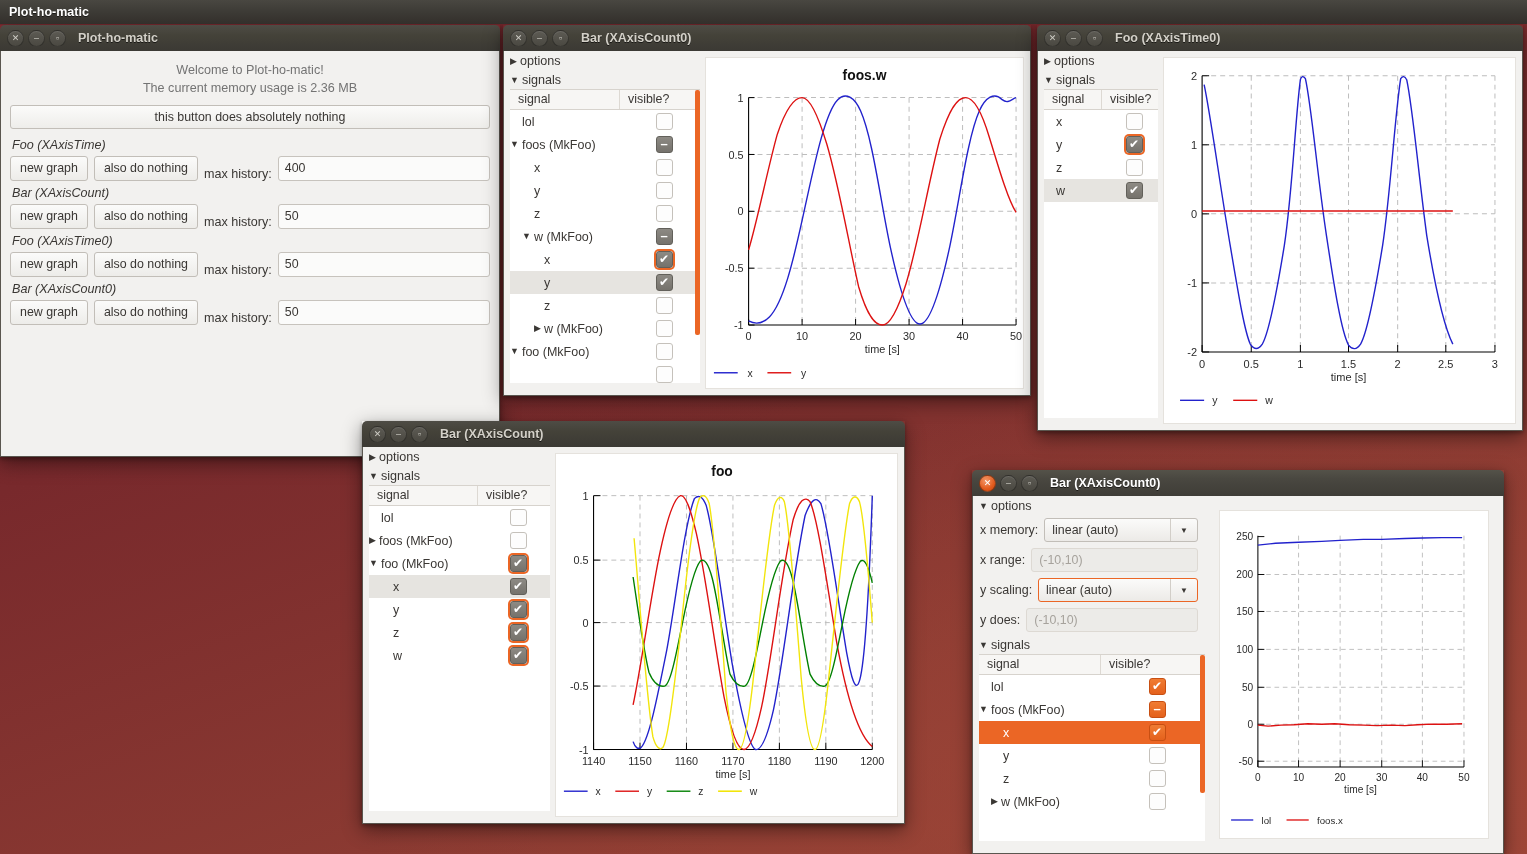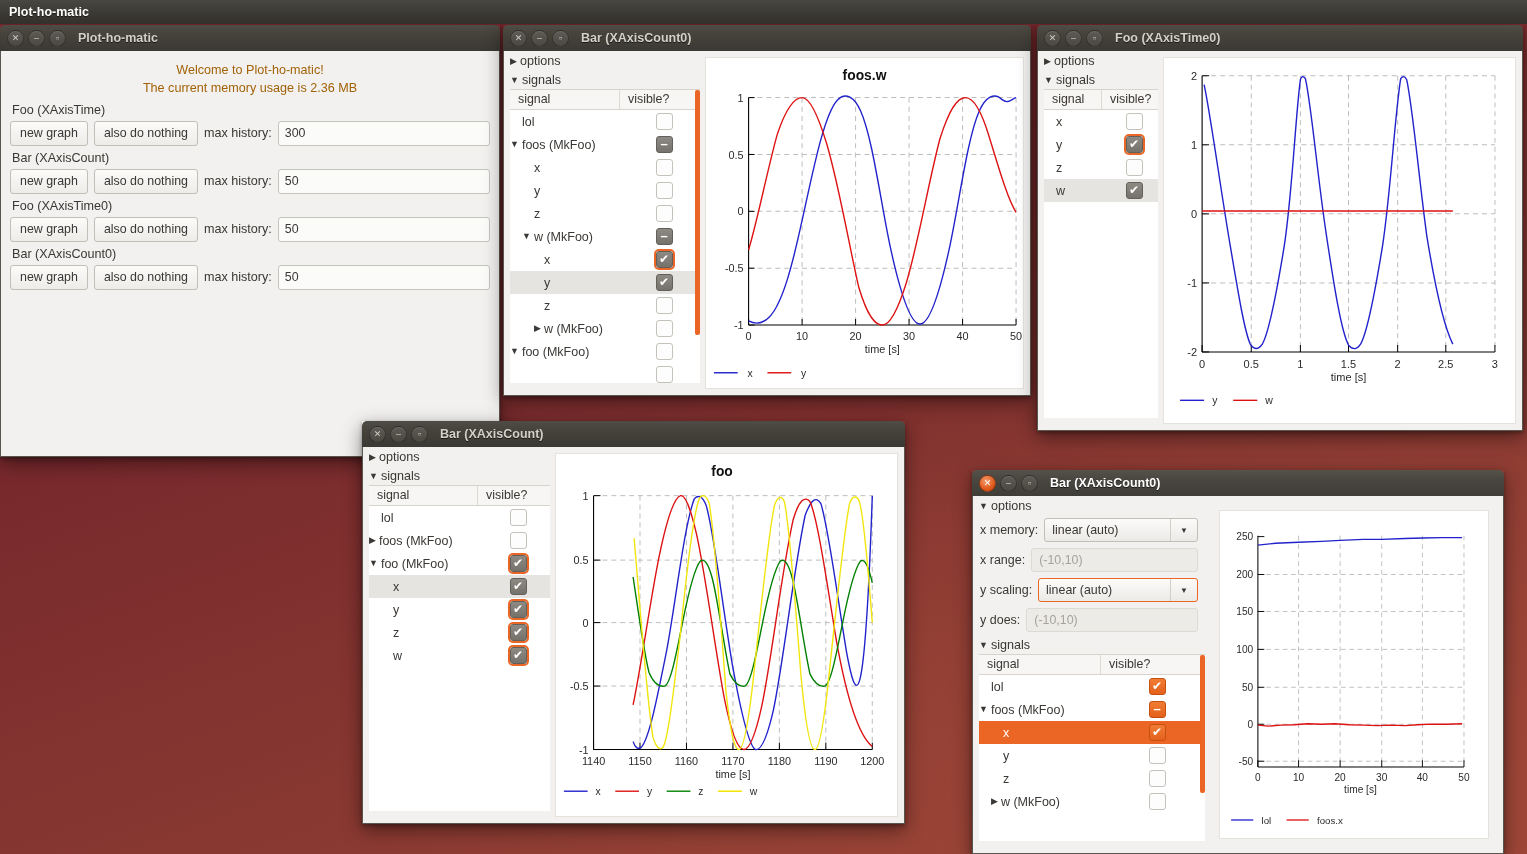--- a/index.html
+++ b/index.html
@@ -60,29 +60,29 @@
   .wbody{
     background:#f2f1ef;
     border-left:1px solid #5a564f;border-right:1px solid #5a564f;border-bottom:1px solid #5a564f;
     box-sizing:border-box;overflow:hidden;position:relative;
   }
   .shadow{box-shadow:0 6px 18px rgba(0,0,0,.45), 0 2px 4px rgba(0,0,0,.3);}
 
   
   #win-main{left:0px;top:25px;width:500px;height:432px;}
   #win-main .wbody{height:406px;padding:10px 9px 0 9px;}
-  .welcome{text-align:center;font-size:12.6px;color:#a16207;line-height:1.45;}
+  .welcome{text-align:center;font-size:12.6px;color:#737373;line-height:1.45;}
   .wide-btn{
     display:block;width:100%;margin:7px 0 9px 0;height:24px;line-height:22px;
     text-align:center;font-size:12.4px;color:#3a3734;
     background:linear-gradient(180deg,#fbfbfa 0%,#eeedea 100%);
     border:1px solid #c2beb8;border-radius:3px;box-sizing:border-box;cursor:pointer;
   }
-  .grp-label{font-size:12.6px;color:#3a3734;margin:5px 0 4px 2px;}
-  .row{display:flex;align-items:center;gap:6px;margin-bottom:3px;}
+  .grp-label{font-size:12.6px;color:#3a3734;margin:5px 0 4px 2px;font-style:italic;}
+  .row{display:flex;align-items:flex-end;gap:6px;margin-bottom:3px;}
   .sm-btn{
     height:25px;line-height:23px;padding:0 9px;font-size:12.4px;color:#3a3734;
     background:linear-gradient(180deg,#fbfbfa 0%,#edece9 100%);
     border:1px solid #c2beb8;border-radius:3px;box-sizing:border-box;cursor:pointer;white-space:nowrap;
   }
   .row-lab{font-size:12.6px;color:#3a3734;white-space:nowrap;}
   .txtbox{
     flex:1;height:25px;line-height:23px;padding:0 6px;font-size:12.4px;color:#3a3734;
     background:#fbfbfa;border:1px solid #c7c3bd;border-radius:3px;box-sizing:border-box;
   }
@@ -190,28 +190,29 @@
       <div class="wbtn">–</div>
       <div class="wbtn">▫</div>
     </div>
     <div class="wtitle">Plot-ho-matic</div>
   </div>
   <div class="wbody">
     <div class="welcome">
       <div>Welcome to Plot-ho-matic!</div>
       <div>The current memory usage is 2.36 MB</div>
     </div>
+    <div class="wide-btn">this button does absolutely nothing</div>
 
     <div>
       <div class="grp-label">Foo (XAxisTime)</div>
       <div class="row">
         <div class="sm-btn">new graph</div>
         <div class="sm-btn">also do nothing</div>
         <div class="row-lab">max history:</div>
-        <div class="txtbox">300</div>
+        <div class="txtbox">400</div>
       </div>
     </div>
 
     <div>
       <div class="grp-label">Bar (XAxisCount)</div>
       <div class="row">
         <div class="sm-btn">new graph</div>
         <div class="sm-btn">also do nothing</div>
         <div class="row-lab">max history:</div>
         <div class="txtbox">50</div>

